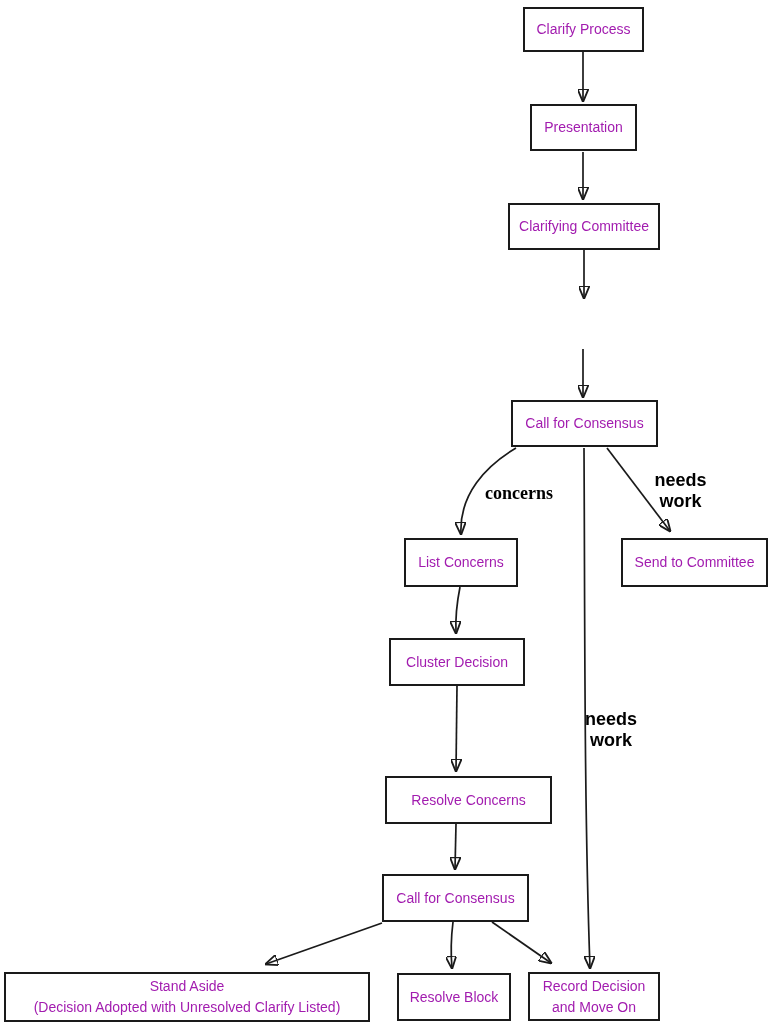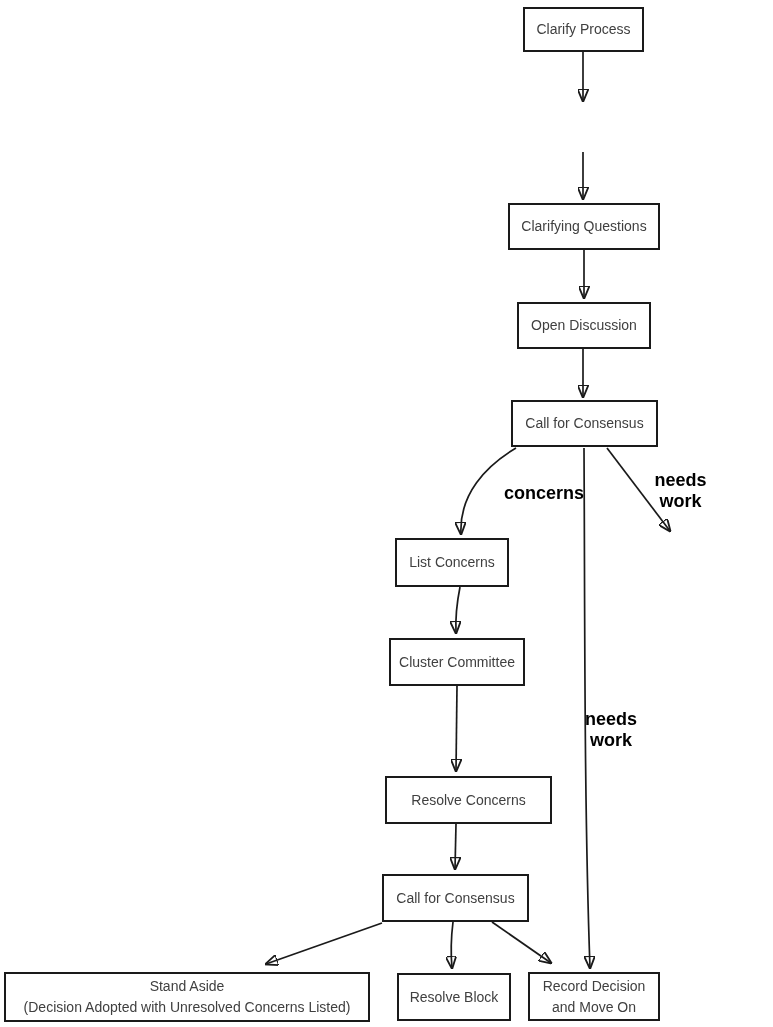--- a/index.html
+++ b/index.html
@@ -30,21 +30,21 @@
   }
   .node {
     position: absolute;
     box-sizing: border-box;
     background: #ffffff;
     border: 2px solid #1a1a1a;
     display: flex;
     align-items: center;
     justify-content: center;
     text-align: center;
-    color: #404040;
+    color: #a21caf;
     font-size: 14px;
   }
   .node-label {
     white-space: pre-line;
     line-height: 1.5;
     padding: 0 2px;
   }
   .edge-label {
     position: absolute;
     color: #000000;
@@ -78,65 +78,68 @@
     <path d="M456,824 L455,869" marker-end="url(#arrow)"></path>
     <path d="M382,923 L266,964" marker-end="url(#arrow)"></path>
     <path d="M453,922 Q450,946 452,968" marker-end="url(#arrow)"></path>
     <path d="M492,922 L551,963" marker-end="url(#arrow)"></path>
   </svg>
 
   <div class="node" style="left:523px; top:7px; width:121px; height:45px;">
     <span class="node-label">Clarify Process</span>
   </div>
 
+  <div class="node" style="left:530px; top:104px; width:107px; height:47px;">
+    <span class="node-label">Presentation</span>
+  </div>
 
   <div class="node" style="left:508px; top:203px; width:152px; height:47px;">
-    <span class="node-label">Clarifying Questions</span>
+    <span class="node-label">Clarifying Committee</span>
   </div>
 
-  <div class="node" style="left:517px; top:302px; width:134px; height:47px;">
-    <span class="node-label">Open Discussion</span>
-  </div>
 
   <div class="node" style="left:511px; top:400px; width:147px; height:47px;">
     <span class="node-label">Call for Consensus</span>
   </div>
 
-  <div class="node" style="left:395px; top:538px; width:114px; height:49px;">
+  <div class="node" style="left:404px; top:538px; width:114px; height:49px;">
     <span class="node-label">List Concerns</span>
   </div>
 
+  <div class="node" style="left:621px; top:538px; width:147px; height:49px;">
+    <span class="node-label">Send to Committee</span>
+  </div>
 
   <div class="node" style="left:389px; top:638px; width:136px; height:48px;">
-    <span class="node-label">Cluster Committee</span>
+    <span class="node-label">Cluster Decision</span>
   </div>
 
   <div class="node" style="left:385px; top:776px; width:167px; height:48px;">
     <span class="node-label">Resolve Concerns</span>
   </div>
 
   <div class="node" style="left:382px; top:874px; width:147px; height:48px;">
     <span class="node-label">Call for Consensus</span>
   </div>
 
   <div class="node" style="left:4px; top:972px; width:366px; height:50px;">
     <span class="node-label">Stand Aside
-(Decision Adopted with Unresolved Concerns Listed)</span>
+(Decision Adopted with Unresolved Clarify Listed)</span>
   </div>
 
   <div class="node" style="left:397px; top:973px; width:114px; height:48px;">
     <span class="node-label">Resolve Block</span>
   </div>
 
   <div class="node" style="left:528px; top:972px; width:132px; height:49px;">
     <span class="node-label">Record Decision
 and Move On</span>
   </div>
 
-  <div class="edge-label" style="left:503px; top:483px; width:82px;">concerns</div>
+  <div class="edge-label" style="left:478px; top:483px; width:82px;font-family:Liberation Serif, serif;">concerns</div>
 
   <div class="edge-label" style="left:650px; top:470px; width:61px;">needs
 work</div>
 
   <div class="edge-label" style="left:580px; top:709px; width:62px;">needs
 work</div>
 
 </div>
 
 </body></html>

